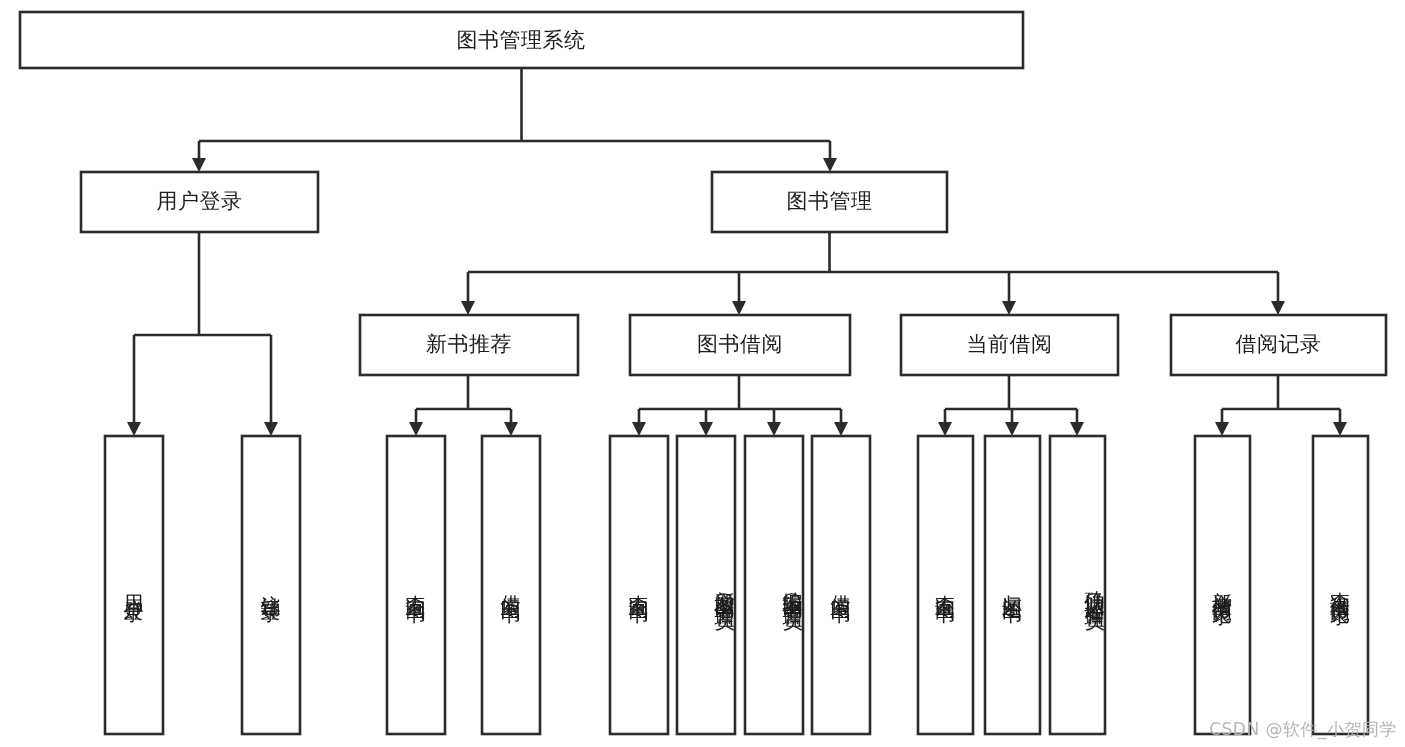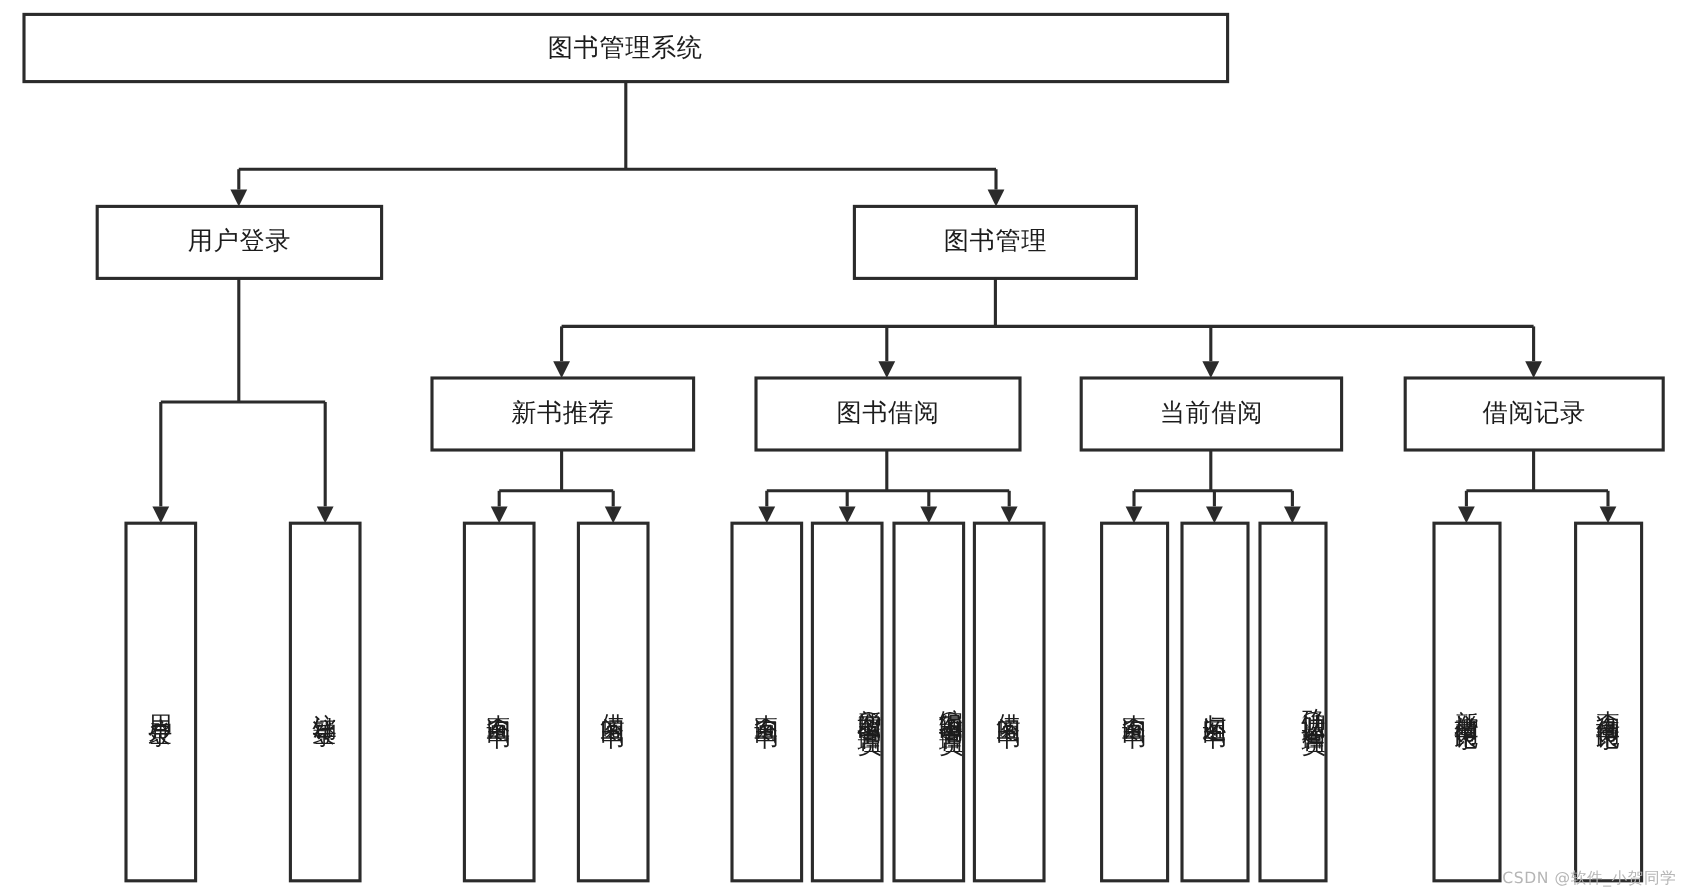--- a/index.html
+++ b/index.html
@@ -25,21 +25,21 @@
     font-size:20px;color:#1c1c1c;
     line-height:1;
     letter-spacing:3px;
     display:flex;align-items:center;justify-content:center;
     white-space:nowrap;
     pointer-events:none;
   }
   .watermark{
     position:absolute;right:8px;bottom:6px;
     font-family:"DejaVu Sans","Liberation Sans",sans-serif;
-    font-size:13px;color:#b6b6b6;white-space:nowrap;letter-spacing:0.5px;
+    font-size:17px;color:#b6b6b6;white-space:nowrap;letter-spacing:0.5px;
   }
 </style>
 </head>
 <body>
 
 <div id="diagram-root">
 
   <svg id="tree" viewBox="0 0 1405 747">
     <defs>
       <marker id="arrowdown" markerWidth="12" markerHeight="13" refX="6" refY="12" orient="auto-start-reverse" markerUnits="userSpaceOnUse">

